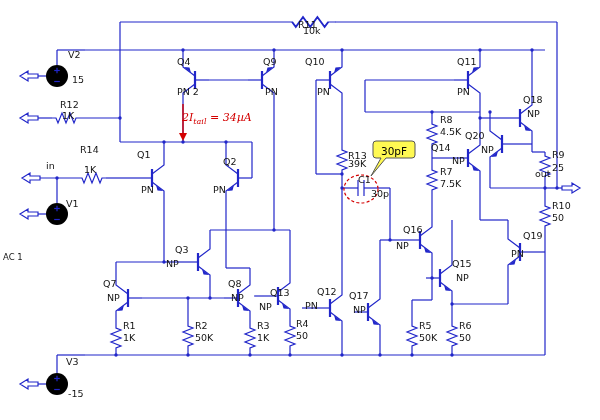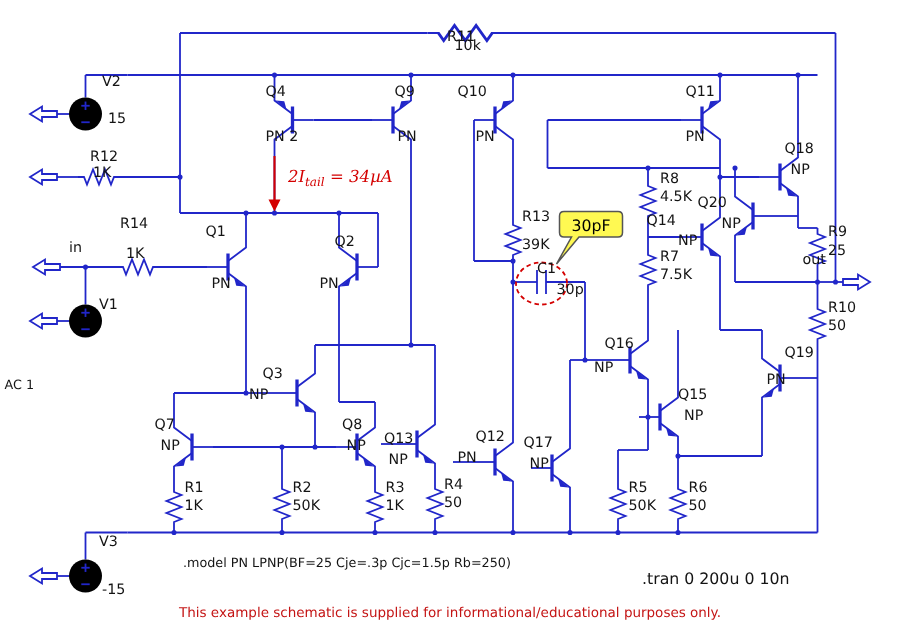--- a/index.html
+++ b/index.html
@@ -259,21 +259,21 @@
 <div class="lbl" style="left:62px;top:111px">1K</div>
 <div class="lbl" style="left:80px;top:145px">R14</div>
 <div class="lbl" style="left:84px;top:165px">1K</div>
 <div class="lbl" style="left:46px;top:161px">in</div>
 <div class="lbl" style="left:137px;top:150px">Q1</div>
 <div class="lbl" style="left:141px;top:185px">PN</div>
 <div class="lbl" style="left:223px;top:157px">Q2</div>
 <div class="lbl" style="left:213px;top:185px">PN</div>
 <div class="lbl" style="left:66px;top:199px">V1</div>
 <div class="lbl sm" style="left:3px;top:253px">AC 1</div>
-<div class="lbl" style="left:348px;top:140px">R13</div>
+<div class="lbl" style="left:348px;top:151px">R13</div>
 <div class="lbl" style="left:348px;top:159px">39K</div>
 <div class="lbl" style="left:358px;top:175px">C1</div>
 <div class="lbl" style="left:371px;top:189px">30p</div>
 <div class="lbl" style="left:440px;top:115px">R8</div>
 <div class="lbl" style="left:440px;top:127px">4.5K</div>
 <div class="lbl" style="left:440px;top:167px">R7</div>
 <div class="lbl" style="left:440px;top:179px">7.5K</div>
 <div class="lbl" style="left:431px;top:143px">Q14</div>
 <div class="lbl" style="left:452px;top:156px">NP</div>
 <div class="lbl" style="left:465px;top:131px">Q20</div>
@@ -286,21 +286,21 @@
 <div class="lbl" style="left:523px;top:231px">Q19</div>
 <div class="lbl" style="left:511px;top:249px">PN</div>
 <div class="lbl" style="left:403px;top:225px">Q16</div>
 <div class="lbl" style="left:396px;top:241px">NP</div>
 <div class="lbl" style="left:452px;top:259px">Q15</div>
 <div class="lbl" style="left:456px;top:273px">NP</div>
 <div class="lbl" style="left:349px;top:291px">Q17</div>
 <div class="lbl" style="left:353px;top:305px">NP</div>
 <div class="lbl" style="left:317px;top:287px">Q12</div>
 <div class="lbl" style="left:305px;top:301px">PN</div>
-<div class="lbl" style="left:256px;top:288px">Q13</div>
+<div class="lbl" style="left:270px;top:288px">Q13</div>
 <div class="lbl" style="left:259px;top:302px">NP</div>
 <div class="lbl" style="left:175px;top:245px">Q3</div>
 <div class="lbl" style="left:166px;top:259px">NP</div>
 <div class="lbl" style="left:103px;top:279px">Q7</div>
 <div class="lbl" style="left:107px;top:293px">NP</div>
 <div class="lbl" style="left:228px;top:279px">Q8</div>
 <div class="lbl" style="left:231px;top:293px">NP</div>
 <div class="lbl" style="left:123px;top:321px">R1</div>
 <div class="lbl" style="left:123px;top:333px">1K</div>
 <div class="lbl" style="left:195px;top:321px">R2</div>
@@ -309,21 +309,18 @@
 <div class="lbl" style="left:257px;top:333px">1K</div>
 <div class="lbl" style="left:296px;top:319px">R4</div>
 <div class="lbl" style="left:296px;top:331px">50</div>
 <div class="lbl" style="left:419px;top:321px">R5</div>
 <div class="lbl" style="left:419px;top:333px">50K</div>
 <div class="lbl" style="left:459px;top:321px">R6</div>
 <div class="lbl" style="left:459px;top:333px">50</div>
 <div class="lbl" style="left:66px;top:357px">V3</div>
 <div class="lbl" style="left:68px;top:389px">-15</div>
 
-<div class="lbl redtxt" style="left:192px;top:112px"><span>2I</span><sub>tail</sub><span> = 34µA</span></div>
+<div class="lbl redtxt" style="left:182px;top:112px"><span>2I</span><sub>tail</sub><span> = 34µA</span></div>
 <div class="callout-text">30pF</div>
 
-<div class="lbl sm" style="left:122px;top:372px">.model PN LPNP(BF=25 Cje=.3p Cjc=1.5p Rb=250)</div>
-<div class="lbl md" style="left:428px;top:381px">.tran 0 200u 0 10n</div>
-
-<div class="footer">This example schematic is supplied for informational/educational purposes only.</div>
+
 
 </div>
 
 </body></html>

